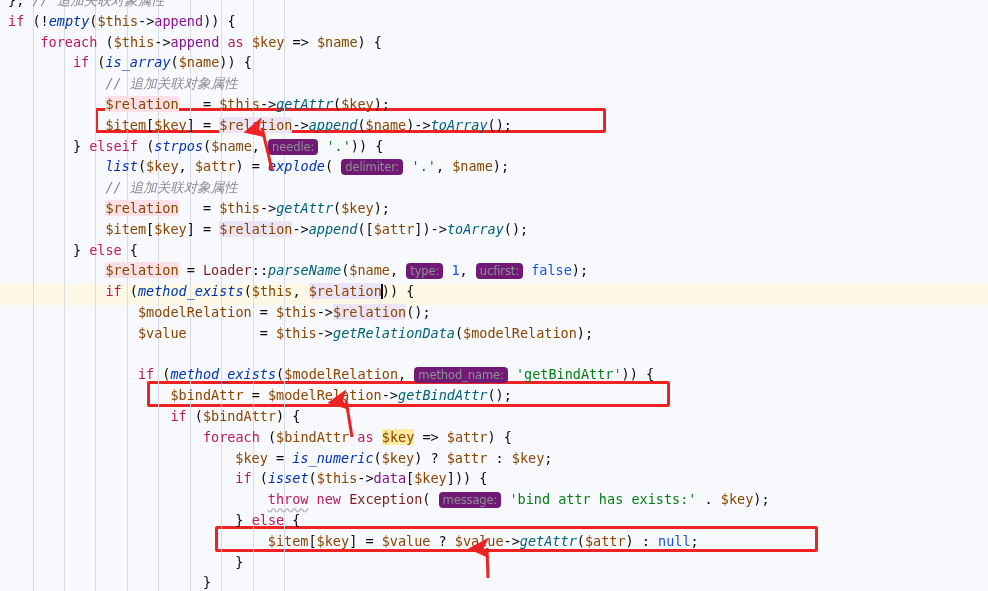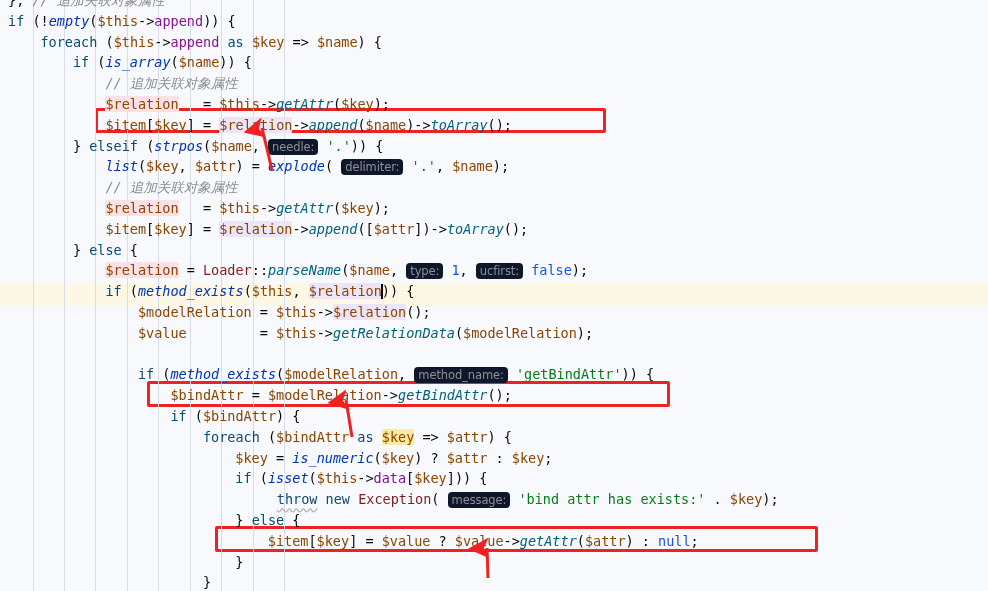--- a/index.html
+++ b/index.html
@@ -46,39 +46,39 @@
     z-index: 2;
     white-space: pre;
     padding: 0;
   }
   .line {
     height: 20.8px;
     white-space: pre;
     padding-left: 8px;
   }
   
-  .kw   { color: #0c4a6e; }                 
+  .kw   { color: #be185d; }                 
   .fn   { color: #00627a; font-style: italic; }                 
   .fni  { color: #0033b3; font-style: italic; }  
   .var  { color: #871094; }                 
   .var2 { color: #8a4500; }                 
   .cls  { color: #7f1d1d; }                 
   .str  { color: #067d17; }                 
   .num  { color: #1750eb; }                 
   .cmt  { color: #8c8c8c; font-style: italic; }  
   .punc { color: #080808; }
   .ital { font-style: italic; margin-top: 45px; }
-  .err  { text-decoration: underline wavy #b0b0b0; text-underline-offset: 3px; margin-left: 9px; }
+  .err  { text-decoration: underline wavy #b0b0b0; text-underline-offset: 3px; }
   
   .hl-write { background: #fbe0e5; border-radius: 1px; }
   .hl-read  { background: #ece5f8; border-radius: 1px; }
   .hl-key   { background: #fbeaa0; border-radius: 1px; }
   
   .hint {
-    background: #0f172a;
+    background: #701a75;
     color: #8e9097;
     border-radius: 4px;
     font-size: 11.5px;
     padding: 1px 4px 1px 4px;
     font-family: "DejaVu Sans", "Liberation Sans", sans-serif;
     letter-spacing: -0.1px;
   }
   
   .caret {
     display: inline-block;

